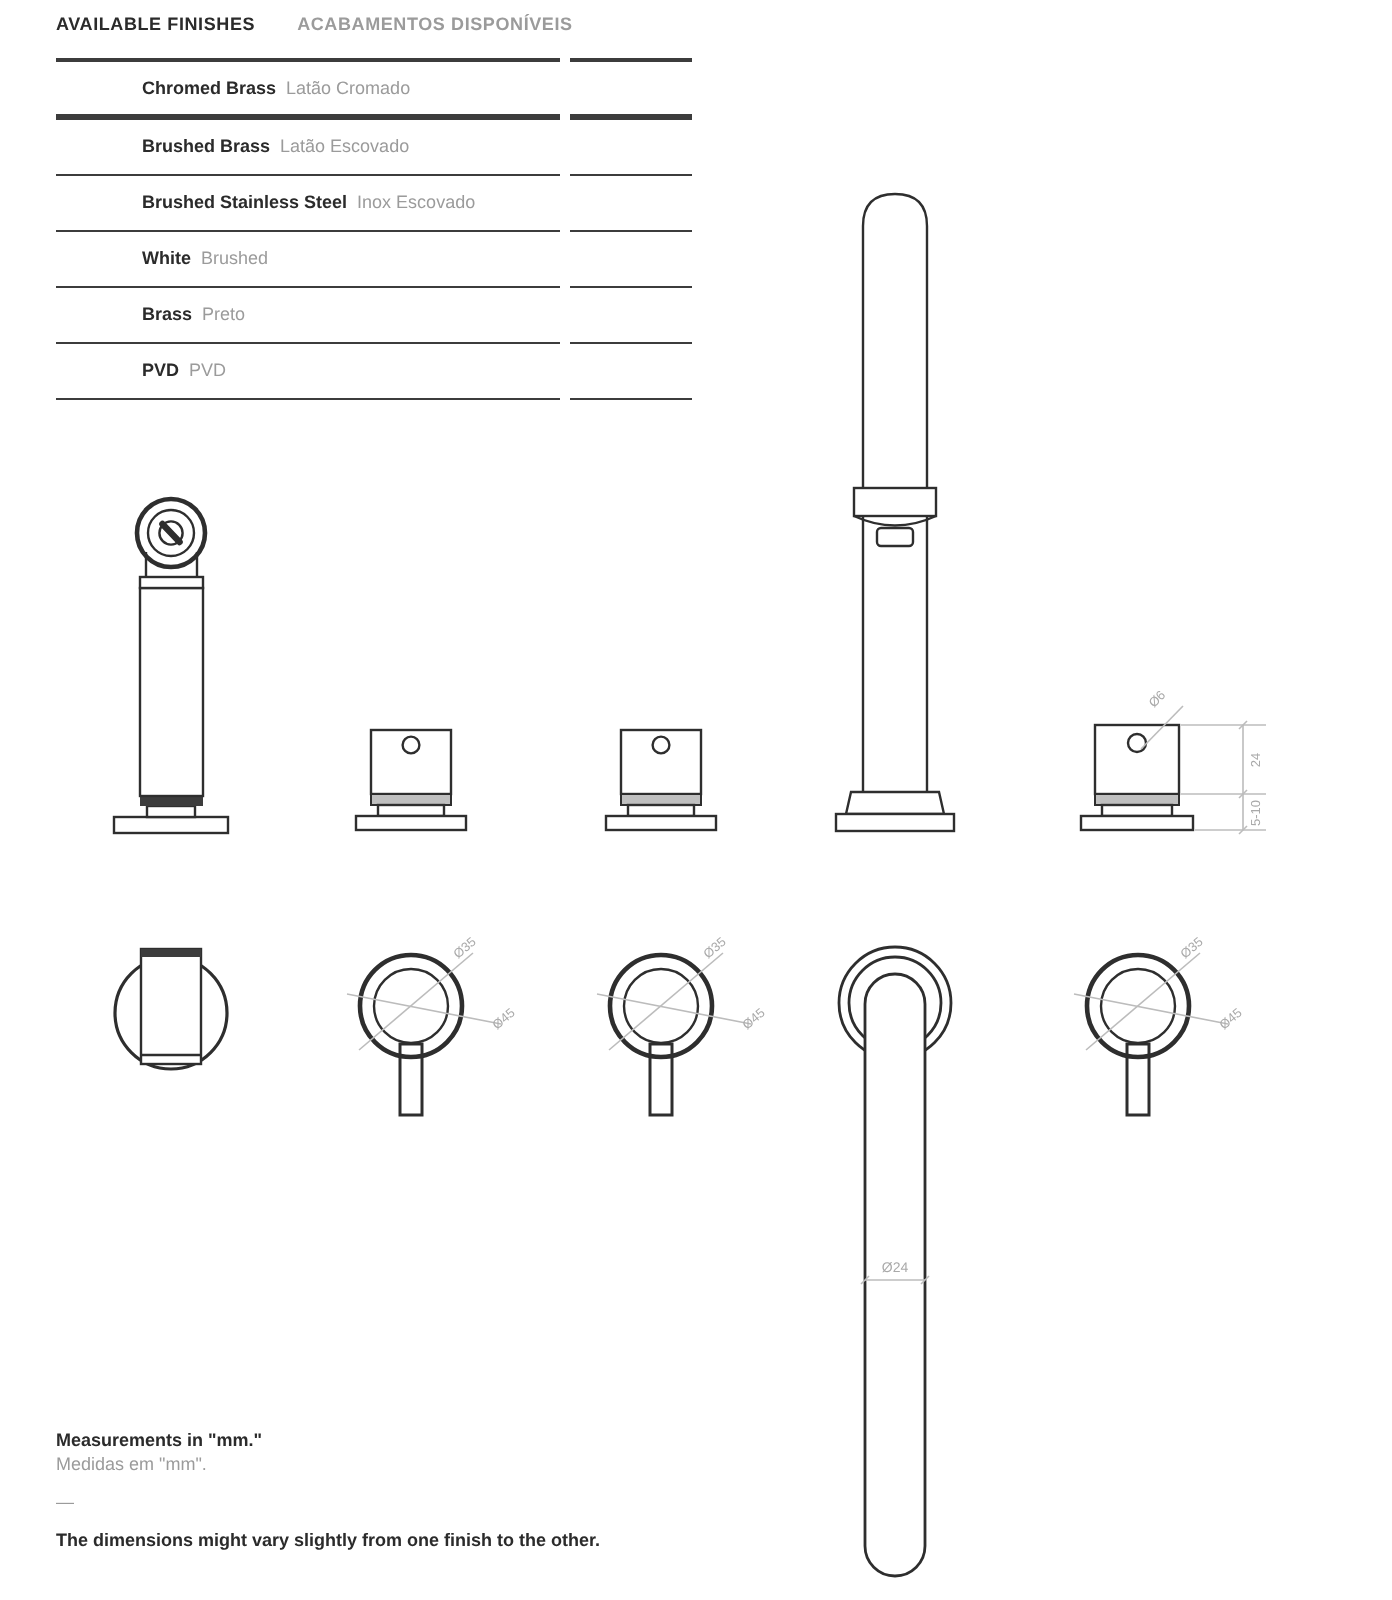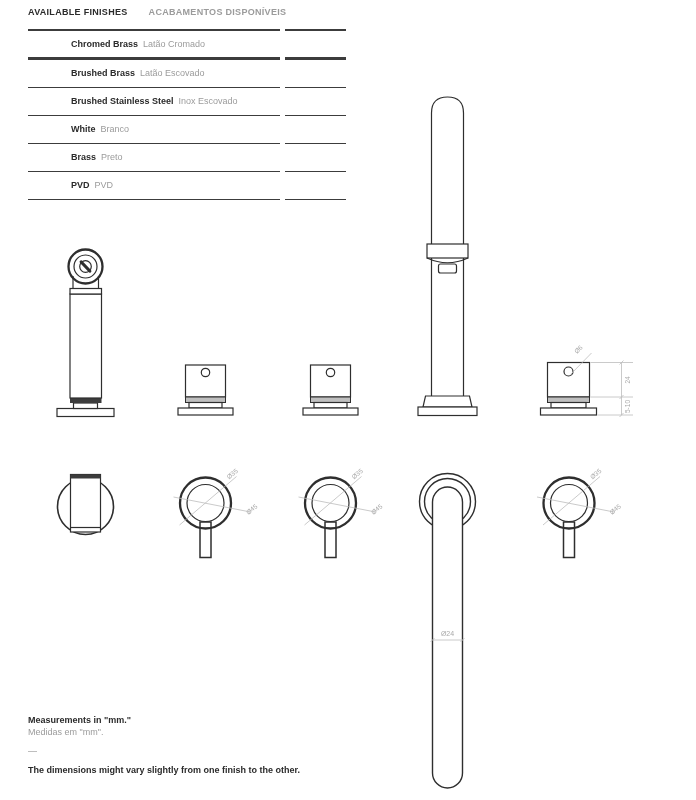--- a/index.html
+++ b/index.html
@@ -74,21 +74,21 @@
     <div class="frow">
       <span class="en">Brushed Stainless Steel</span>
       <span class="pt">Inox Escovado</span>
     </div>
     <div class="rule">
         <span class="seg1"></span>
         <span class="seg2"></span>
       </div>
     <div class="frow">
       <span class="en">White</span>
-      <span class="pt">Branco</span>
+      <span class="pt">Brushed</span>
     </div>
     <div class="rule">
         <span class="seg1"></span>
         <span class="seg2"></span>
       </div>
     <div class="frow">
       <span class="en">Brass</span>
       <span class="pt">Preto</span>
     </div>
     <div class="rule">

